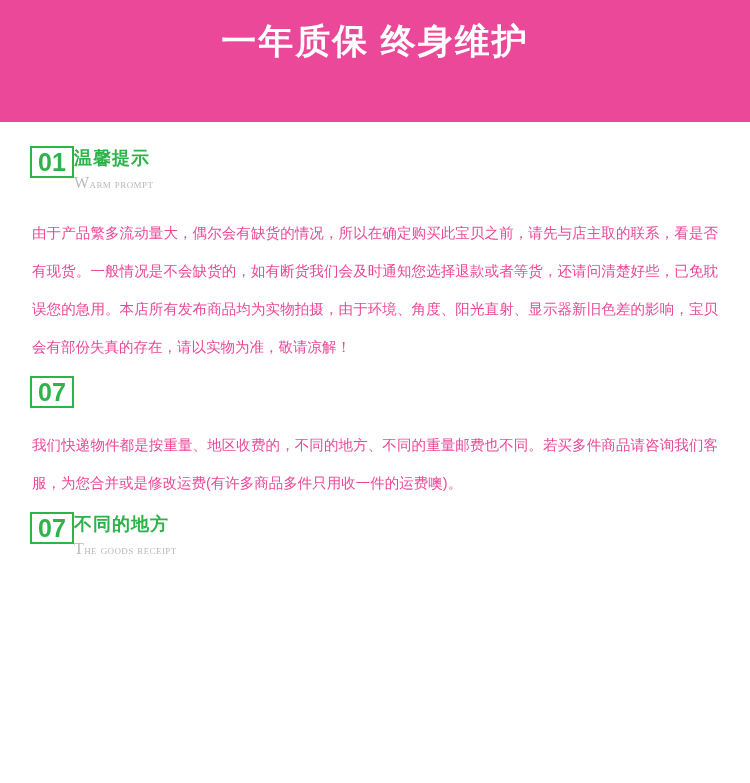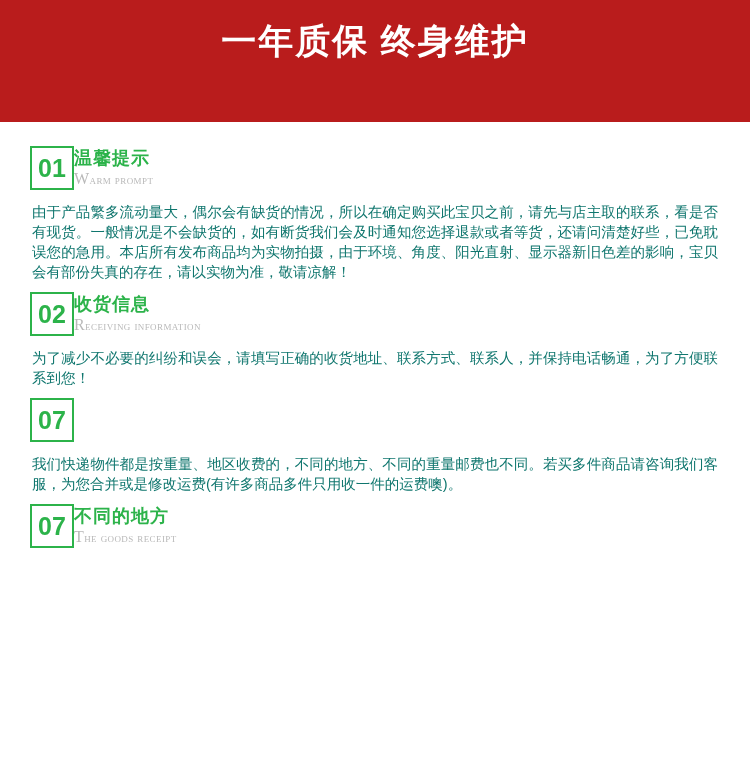--- a/index.html
+++ b/index.html
@@ -17,21 +17,21 @@
 
   .page {
     width: 750px;
     height: 783px;
     position: relative;
     background: #ffffff;
   }
 
   
   .banner {
-    background: #b91c1c;
+    background: #ec4899;
     width: 750px;
     height: 122px;
     padding-top: 18px;
     text-align: center;
   }
   .banner-title {
     color: #ffffff;
     font-size: 35px;
     font-weight: bold;
     letter-spacing: 2px;
@@ -55,21 +55,21 @@
   .section {
     margin-bottom: 6px;
   }
   .sec-head {
     display: flex;
     align-items: flex-start;
     margin-bottom: 8px;
   }
   .num-box {
     width: 44px;
-    height: 44px;
+    height: 32px;
     border: 2px solid #2cb34a;
     color: #2cb34a;
     font-size: 25px;
     font-weight: bold;
     display: flex;
     align-items: center;
     justify-content: center;
     flex: 0 0 auto;
     line-height: 1;
     font-family: "Liberation Sans", sans-serif;
@@ -80,36 +80,36 @@
   .head-cn {
     color: #2cb34a;
     font-size: 18px;
     font-weight: bold;
     line-height: 22px;
     letter-spacing: 1px;
   }
   .head-en {
     color: #b9b9b9;
     font-size: 13px;
-    line-height: 16px;
+    line-height: 24px;
     font-family: "Liberation Serif", serif;
     font-variant: small-caps;
     letter-spacing: 0.4px;
     margin-top: 2px;
   }
   .head-en .cap {
     font-size: 16px;
   }
   .sec-body {
-    color: #0f766e;
+    color: #ec4899;
     font-size: 14.5px;
-    line-height: 20px;
+    line-height: 38px;
     text-align: justify;
     padding: 0 2px;
-    margin-top: 12px;
+    margin-top: 18px;
   }
   .sec-2 .sec-body,
   .sec-3 .sec-body { margin-bottom: 2px; }
 
   .section.sec-1 { margin-bottom: 10px; }
   .section.sec-2 { margin-bottom: 10px; }
   .section.sec-3 { margin-bottom: 10px; }
 </style>
 </head>
 <body>
@@ -126,30 +126,20 @@
       <div class="sec-head">
         <div class="num-box">01</div>
         <div class="head-text">
           <div class="head-cn">温馨提示</div>
           <div class="head-en"><span class="cap">W</span><span>arm prompt</span></div>
         </div>
       </div>
       <div class="sec-body">由于产品繁多流动量大，偶尔会有缺货的情况，所以在确定购买此宝贝之前，请先与店主取的联系，看是否有现货。一般情况是不会缺货的，如有断货我们会及时通知您选择退款或者等货，还请问清楚好些，已免耽误您的急用。本店所有发布商品均为实物拍摄，由于环境、角度、阳光直射、显示器新旧色差的影响，宝贝会有部份失真的存在，请以实物为准，敬请凉解！</div>
     </div>
 
-    <div class="section sec-2">
-      <div class="sec-head">
-        <div class="num-box">02</div>
-        <div class="head-text">
-          <div class="head-cn">收货信息</div>
-          <div class="head-en"><span class="cap">R</span><span>eceiving information</span></div>
-        </div>
-      </div>
-      <div class="sec-body">为了减少不必要的纠纷和误会，请填写正确的收货地址、联系方式、联系人，并保持电话畅通，为了方便联系到您！</div>
-    </div>
 
     <div class="section sec-3">
       <div class="sec-head">
         <div class="num-box">07</div>
       </div>
       <div class="sec-body">我们快递物件都是按重量、地区收费的，不同的地方、不同的重量邮费也不同。若买多件商品请咨询我们客服，为您合并或是修改运费(有许多商品多件只用收一件的运费噢)。</div>
     </div>
 
     <div class="section sec-4">
       <div class="sec-head">

